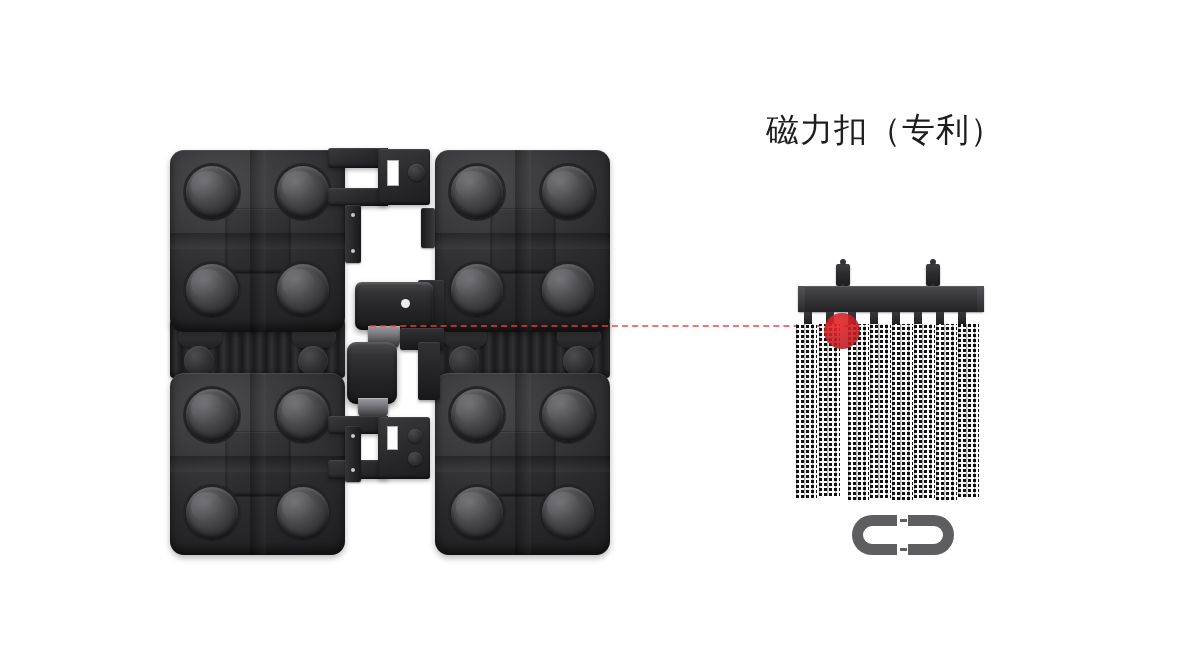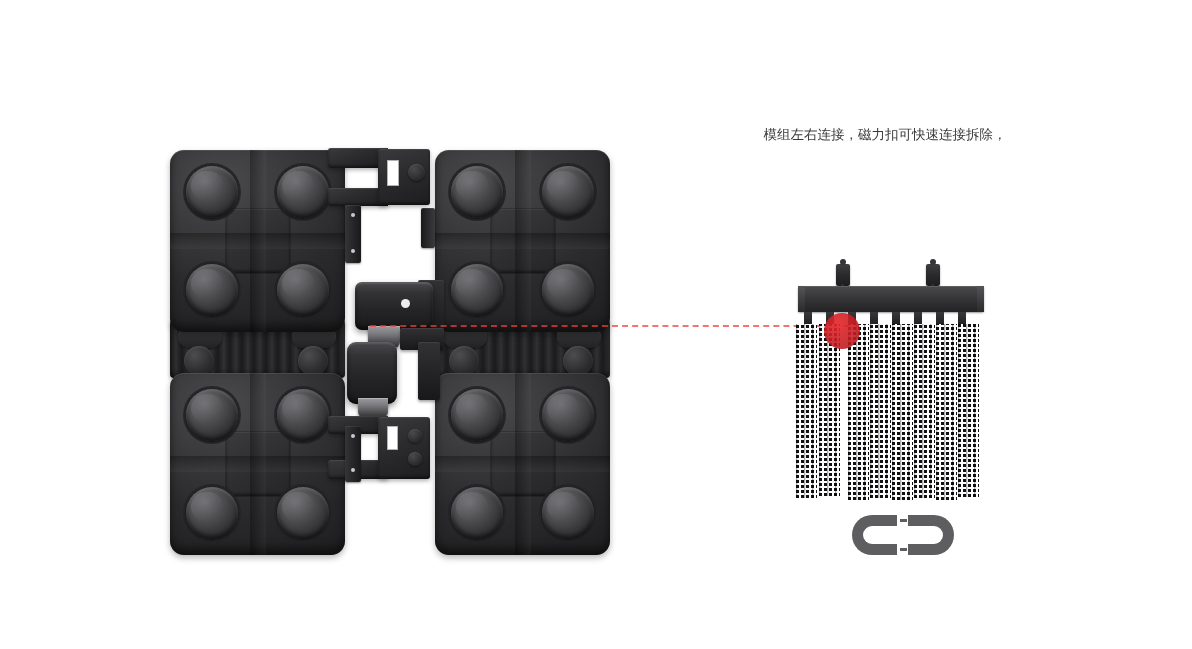--- a/index.html
+++ b/index.html
@@ -476,22 +476,22 @@
 
     <div class="tongue" id="tongue-bl">
       <div class="tongue-mark" style="left:6px; top:8px;"></div>
       <div class="tongue-mark" style="left:6px; top:42px;"></div>
     </div>
   </div>
 
   <div id="pointer-line"></div>
 
   <div id="text-block">
+    <div id="headline">磁力扣（专利）</div>
     <div id="subline">
-      <div>模组左右连接，磁力扣可快速连接拆除，</div>
     </div>
   </div>
 
   <div id="led-display">
     <div class="hanger" id="hanger-1"></div>
     <div class="hanger-stem" id="hanger-1-stem"></div>
     <div class="hanger" id="hanger-2"></div>
     <div class="hanger-stem" id="hanger-2-stem"></div>
 
     <div id="led-rail"></div>

